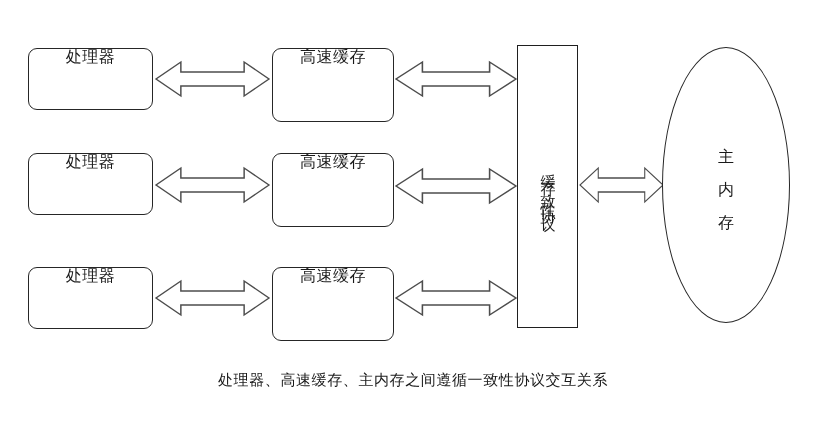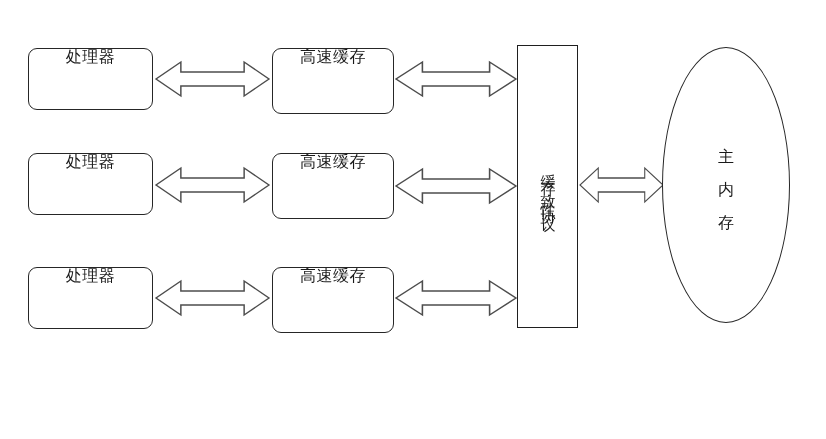--- a/index.html
+++ b/index.html
@@ -35,21 +35,21 @@
     box-sizing: border-box;
   }
   .node-box .node-label {
     font-size: 16px;
     color: #1a1a1a;
     letter-spacing: 0.5px;
     line-height: 1;
     white-space: nowrap;
   }
   .proc-box  { left: 28px;  width: 125px; height: 62px; }
-  .cache-box { left: 272px; width: 122px; height: 66px; }
+  .cache-box { left: 272px; width: 122px; height: 74px; }
   .row-1 { top: 48px; }
   .row-2 { top: 153px; }
   .row-3 { top: 267px; }
 
   .protocol-box {
     position: absolute;
     left: 517px;
     top: 45px;
     width: 61px;
     height: 283px;
@@ -173,14 +173,15 @@
   </div>
 
   <div class="protocol-box">
     <span class="vertical-label">缓存一致性协议</span>
   </div>
 
   <div class="memory-ellipse">
     <span class="vertical-label">主内存</span>
   </div>
 
+  <div class="caption">处理器、高速缓存、主内存之间遵循一致性协议交互关系</div>
 
 </div>
 
 </body></html>

